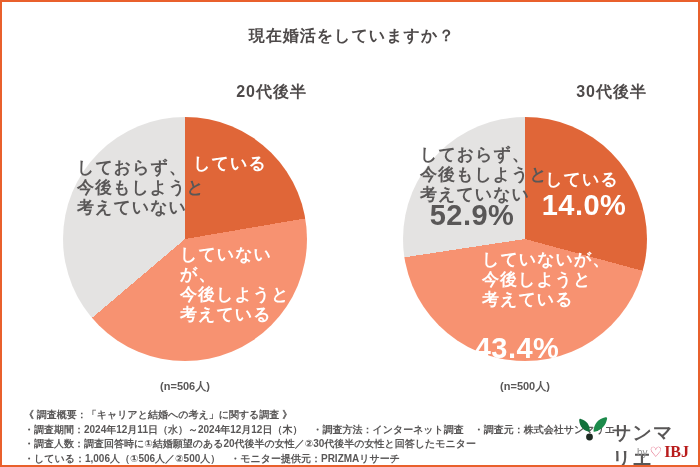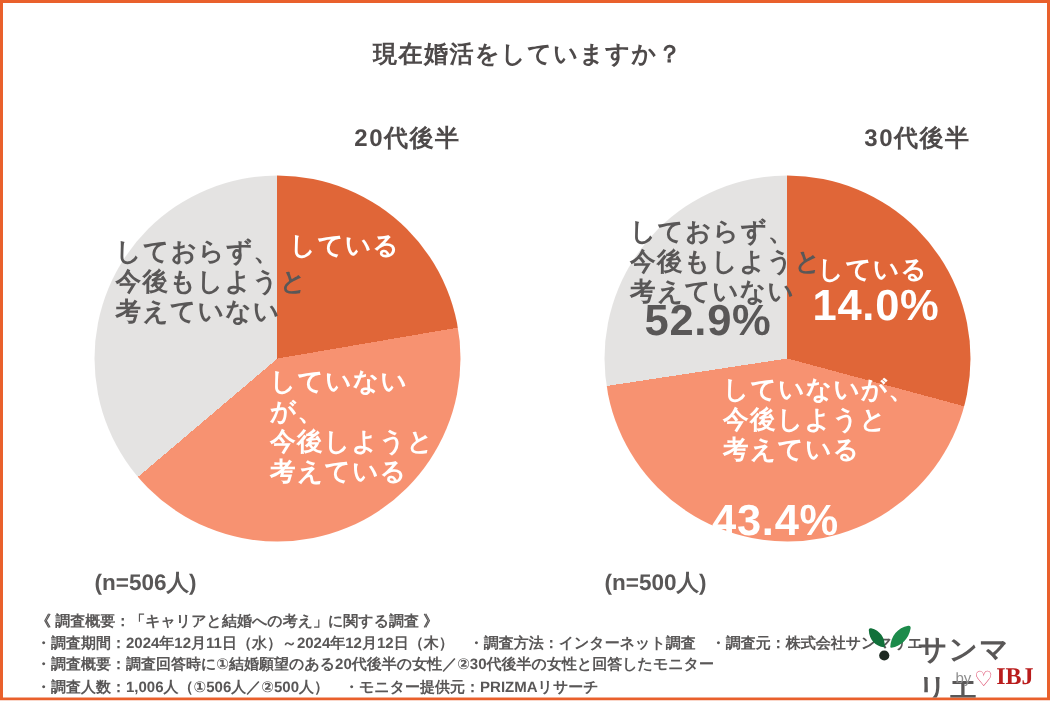--- a/index.html
+++ b/index.html
@@ -15,22 +15,22 @@
   .chart-subtitle{
     position:absolute;width:244px;text-align:right;top:80px;
     font-size:16px;font-weight:bold;color:#4E4A4A;letter-spacing:1px;
   }
   .pie{
     position:absolute;top:115px;width:244px;height:244px;border-radius:50%;
   }
   .c0 .pie,.c0 .chart-subtitle,.c0 .n-label{left:61px;}
   .c1 .pie,.c1 .chart-subtitle,.c1 .n-label{left:401px;}
   .n-label{
-    position:absolute;top:377px;width:244px;text-align:left;
-    font-size:15px;font-weight:bold;color:#595757;
+    position:absolute;top:377px;width:244px;text-align:center;
+    font-size:11px;font-weight:bold;color:#595757;
   }
   .seg-name{position:absolute;font-size:17px;font-weight:bold;letter-spacing:1px;}
   .seg-name span{display:block;line-height:20px;}
   .seg-name.centered{transform:translate(-50%,-50%);text-align:center;white-space:nowrap;}
   .seg-val{
     position:absolute;transform:translate(-50%,-50%);
     font-size:29px;font-weight:bold;white-space:nowrap;letter-spacing:0.5px;
   }
   
   .c0 .s0name{left:167px;top:47px;}
@@ -105,22 +105,22 @@
         <span>考えていない</span>
       </div>
       <div class="seg-val s2val" style="color: rgb(89, 87, 87);">52.9%</div>
     </div>
     <div class="n-label">(n=500人)</div>
   </div>
 
   <div class="footer">
     <div>《 調査概要：「キャリアと結婚への考え」に関する調査 》</div>
     <div>・調査期間：2024年12月11日（水）～2024年12月12日（木）　・調査方法：インターネット調査　・調査元：株式会社サンマリエ</div>
-    <div>・調査概要：調査回答時に①結婚願望のある20代後半の女性／②30代後半の女性と回答したモニター</div>
-    <div>・調査人数：1,006人（①506人／②500人）　・モニター提供元：PRIZMAリサーチ</div>
+    <div>・調査人数：調査回答時に①結婚願望のある20代後半の女性／②30代後半の女性と回答したモニター</div>
+    <div>・している：1,006人（①506人／②500人）　・モニター提供元：PRIZMAリサーチ</div>
   </div>
 
   <div class="logo">
     <span class="logo-icon">
       <svg width="34" height="34" viewBox="0 0 34 34">
         <path d="M13.5,17.5 C7.5,17 3.5,12.5 3.2,6.2 C3.2,5.2 3.8,4.6 4.8,4.9 C10.8,6.5 13.8,11 13.9,16.6 Z" fill="#11703A"></path>
         <path d="M17.5,17.5 C17.8,10 22.5,4.5 29.5,3.2 C30.6,3 31.3,3.7 31.1,4.8 C29.8,12 24.8,16.8 18.3,17.8 Z" fill="#1C8B4B"></path>
         <circle cx="13.5" cy="23" r="3.4" fill="#1E2A22"></circle>
       </svg>
     </span>

